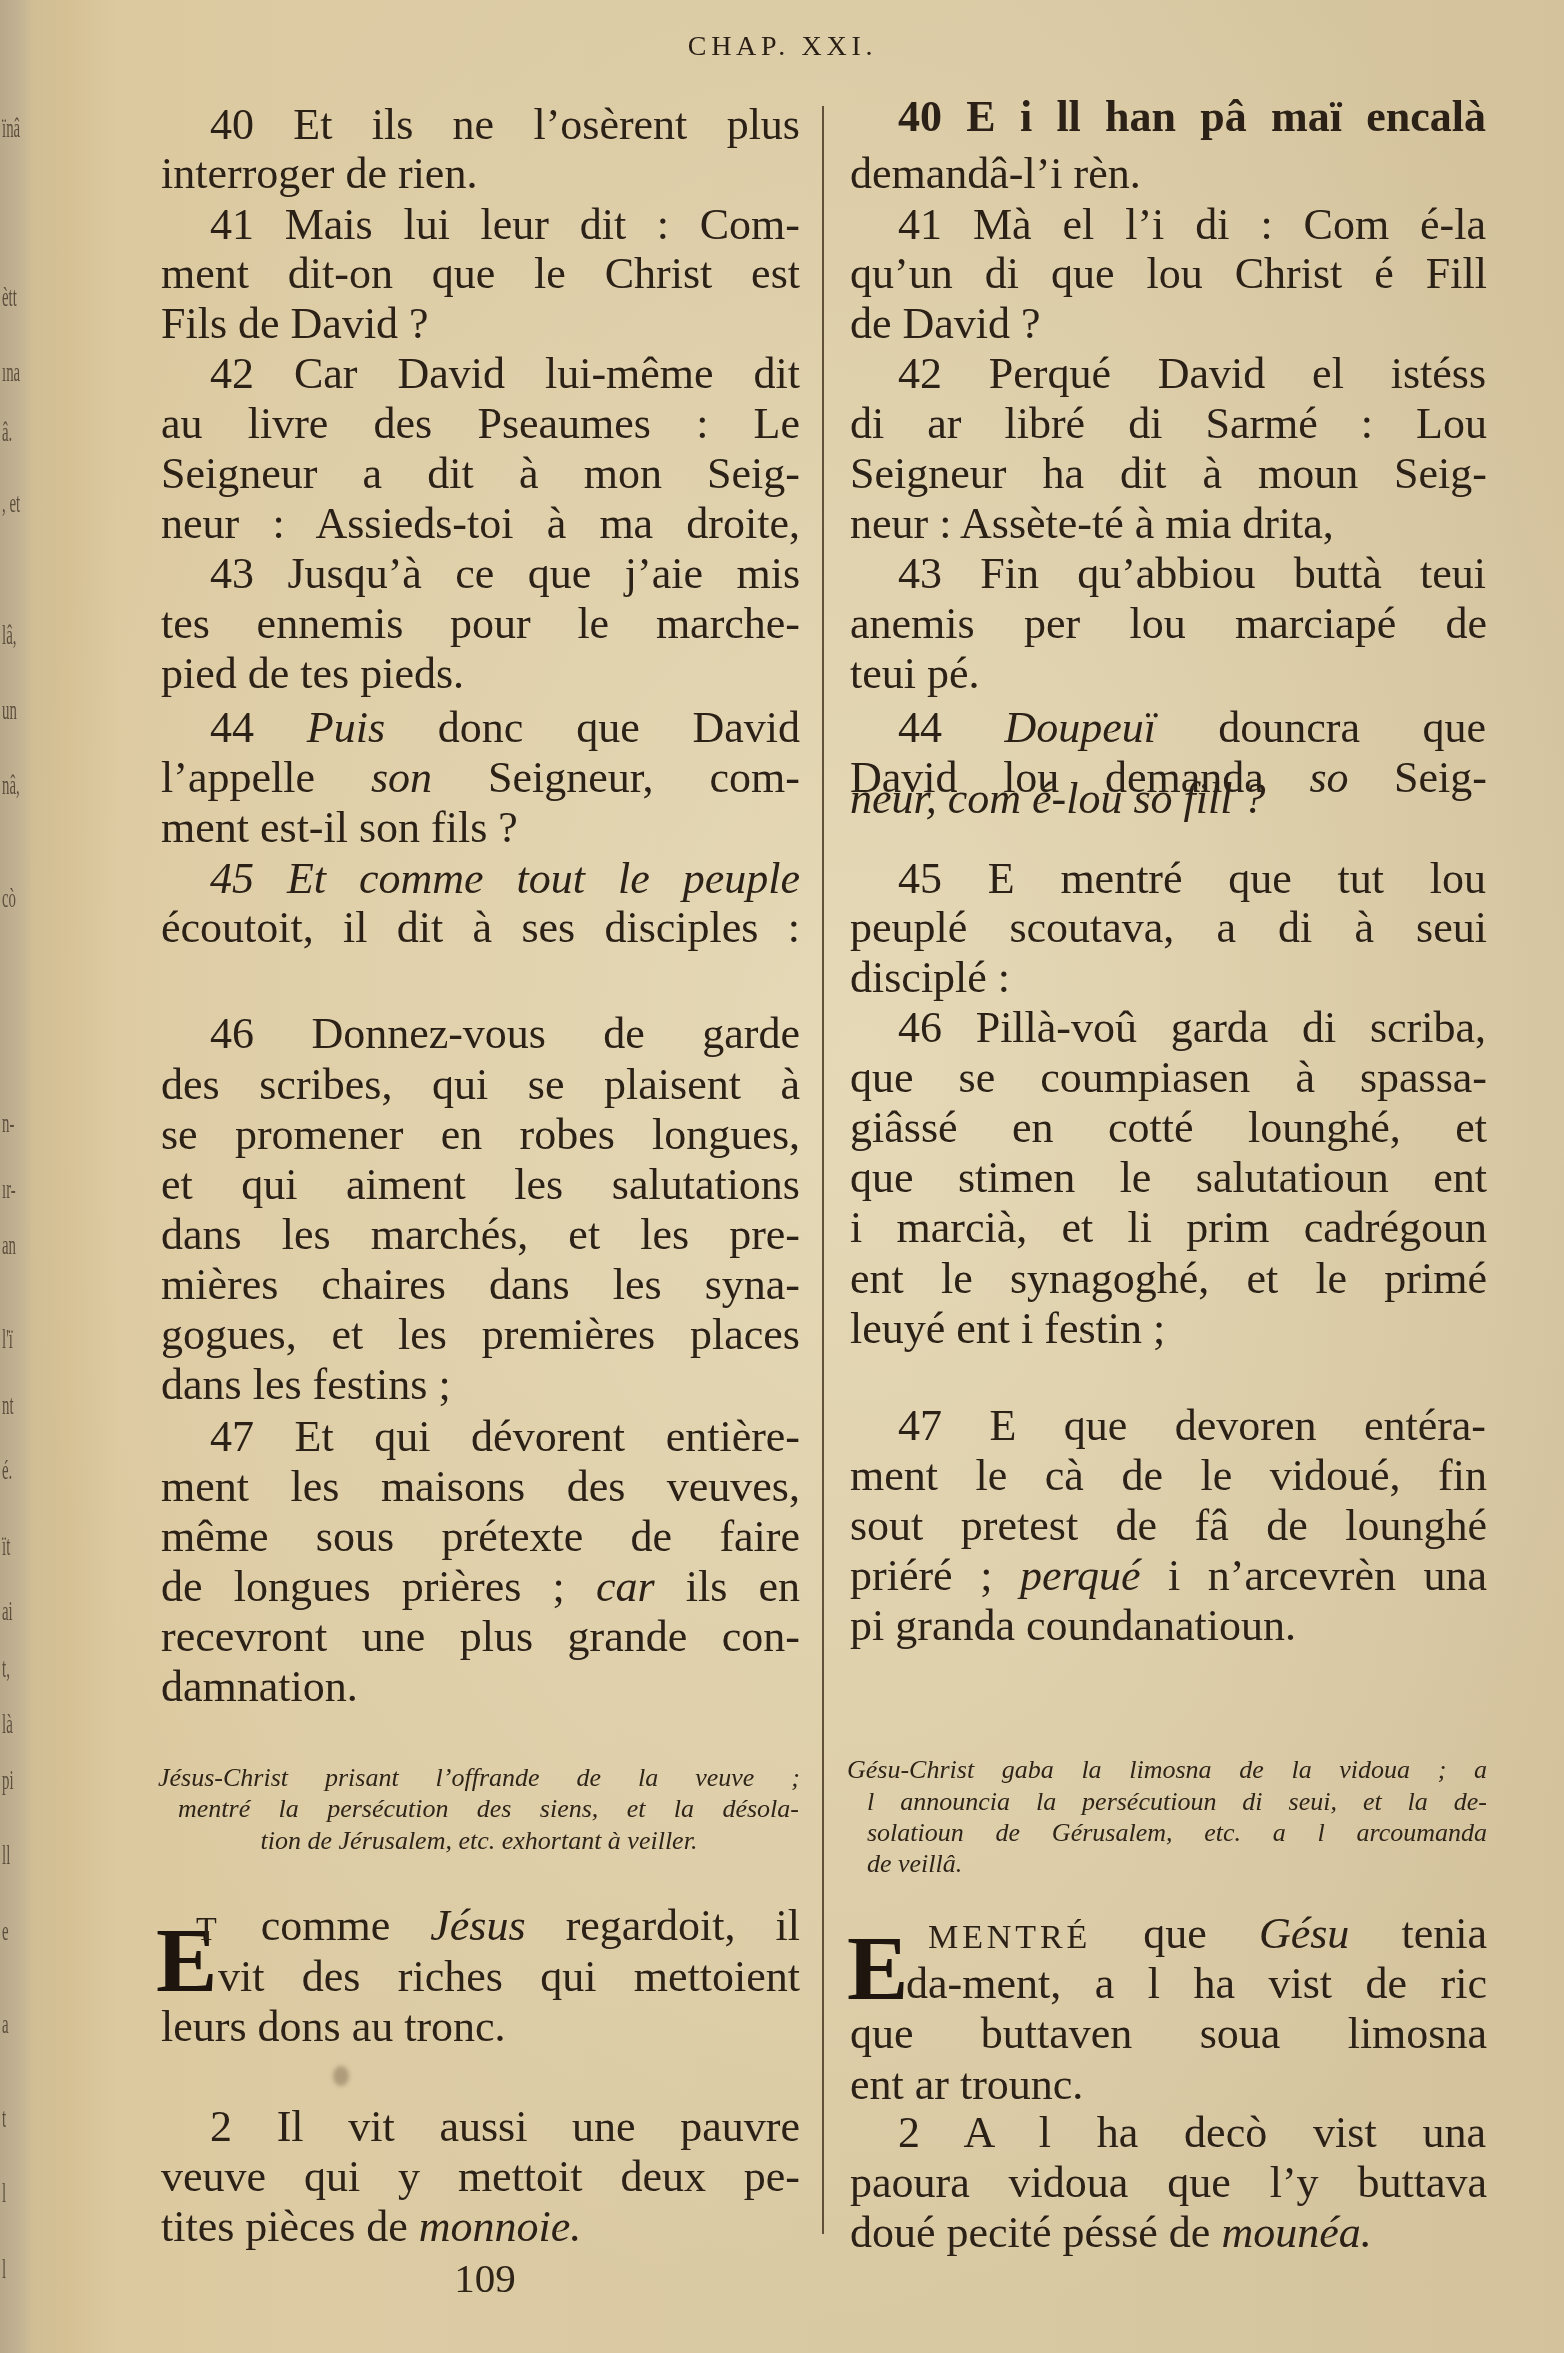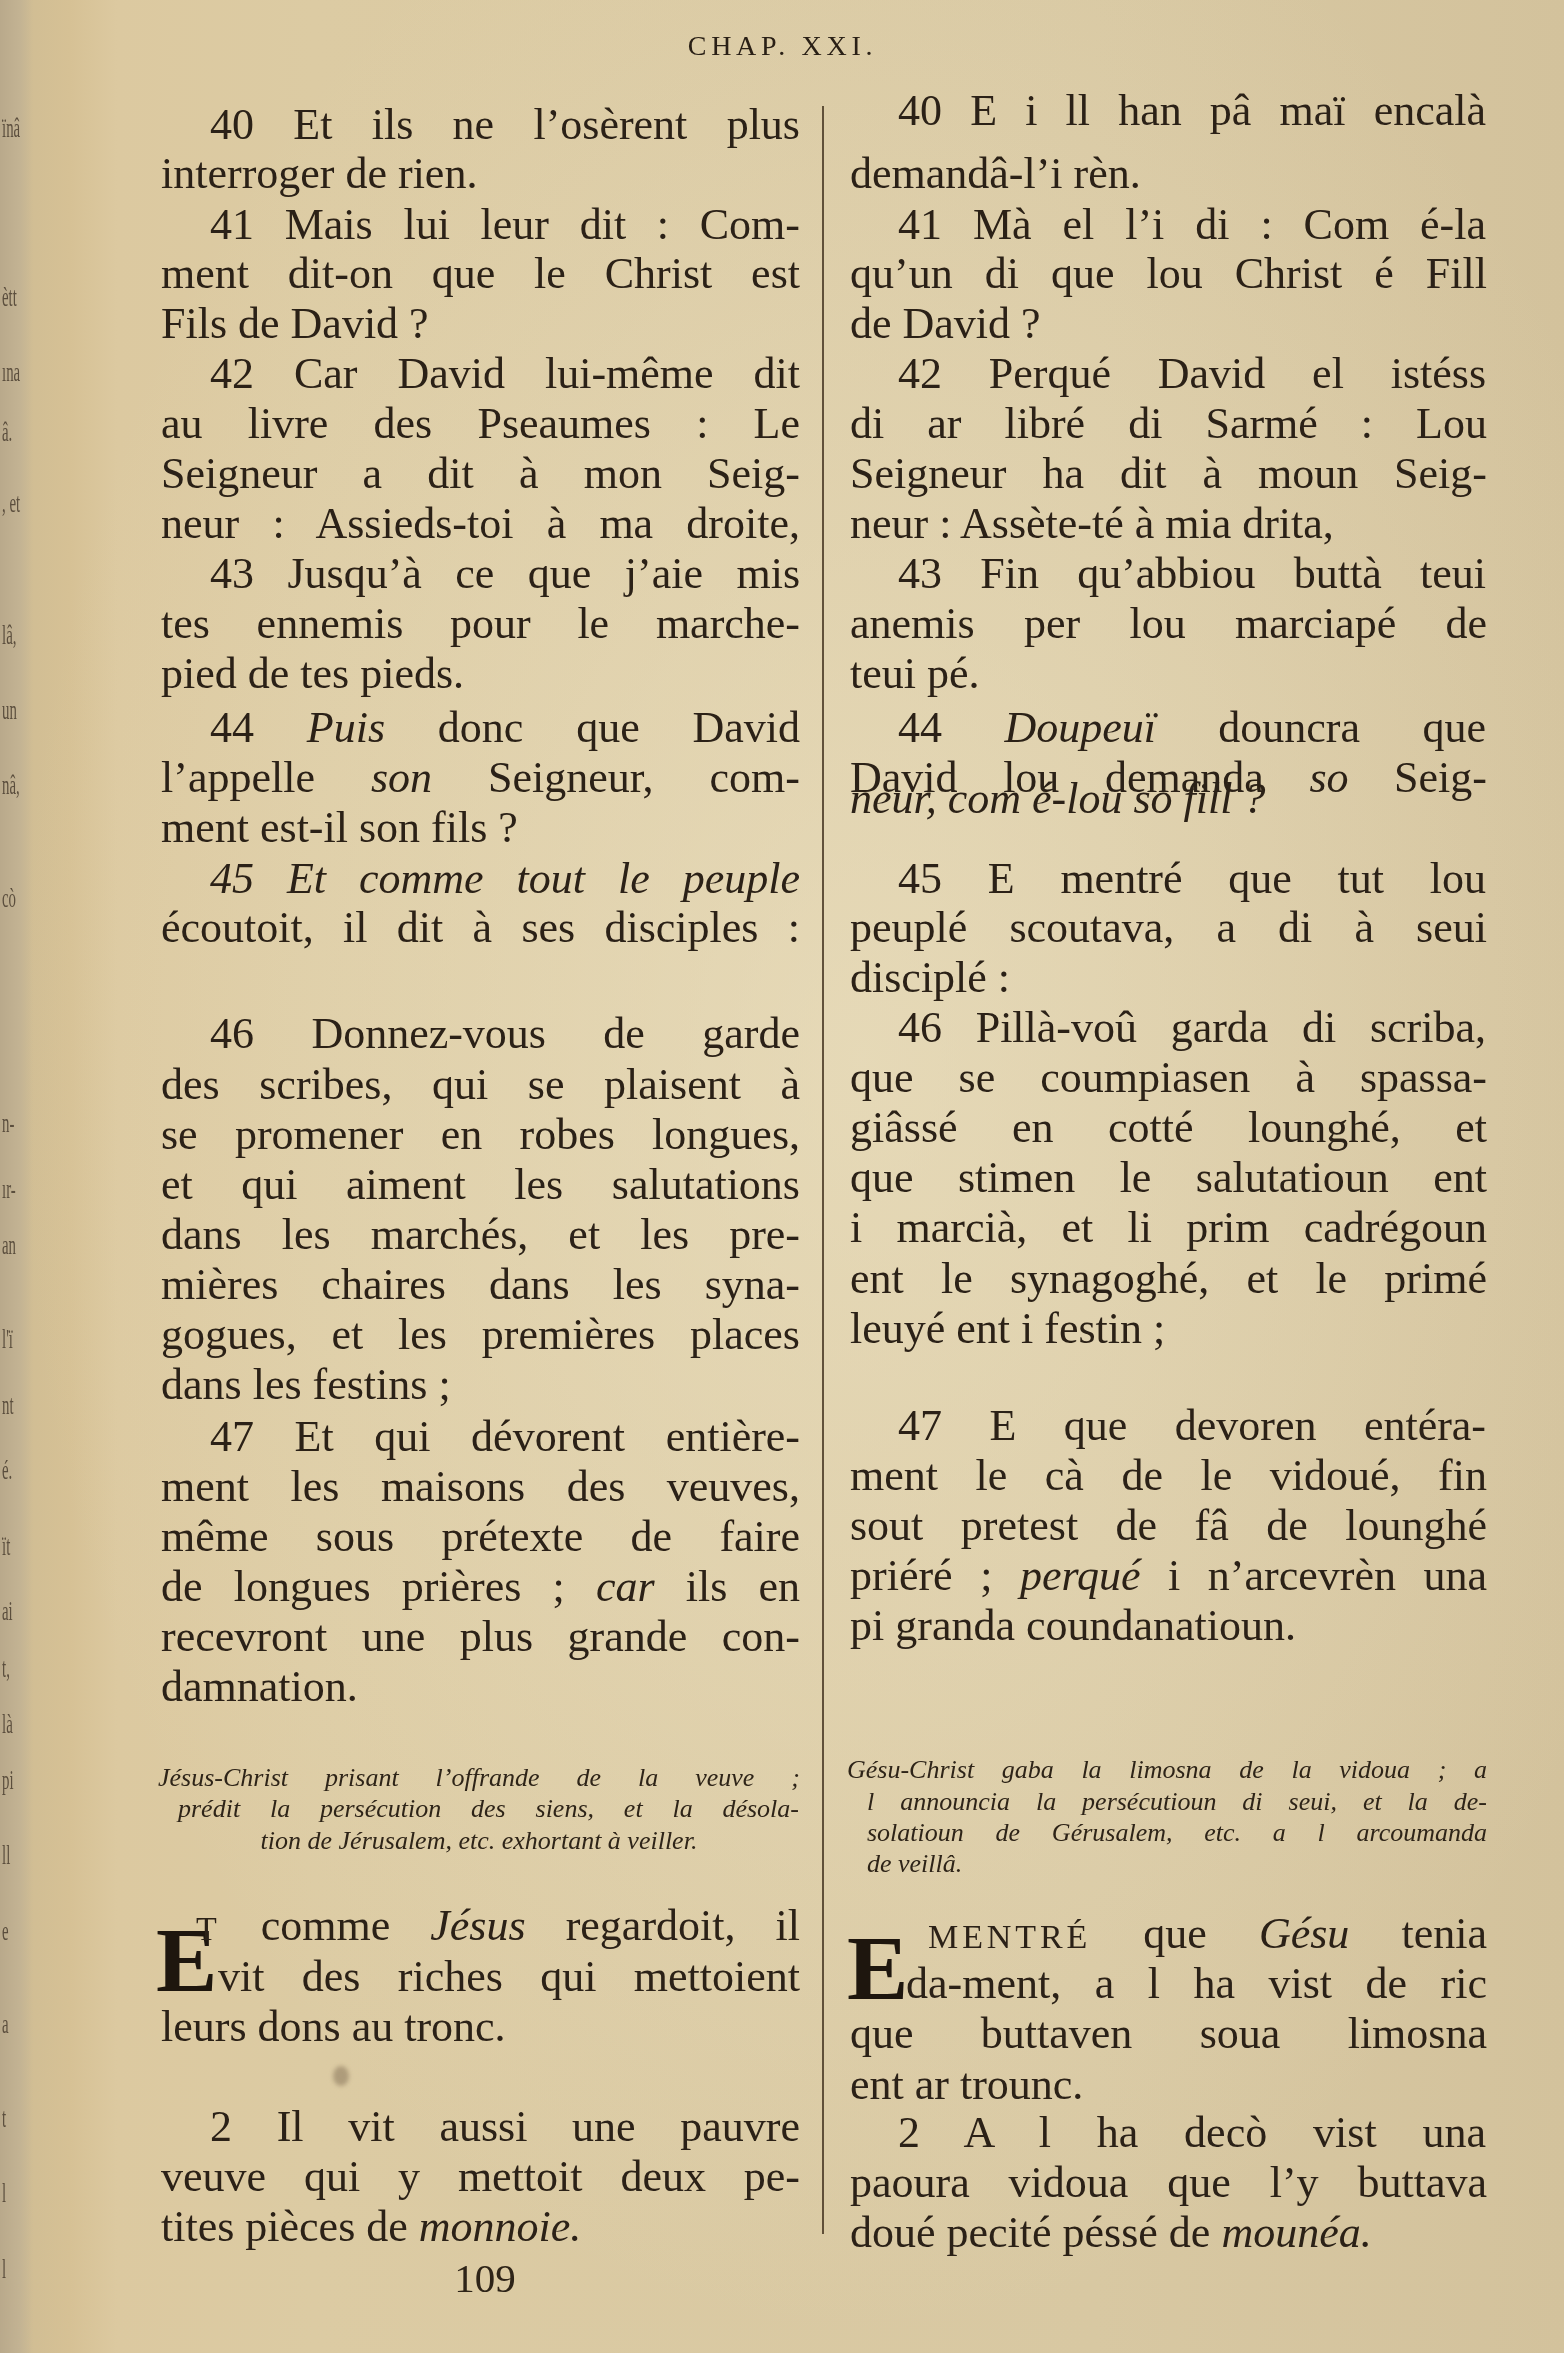--- a/index.html
+++ b/index.html
@@ -121,21 +121,21 @@
       <div class="ln left justify" style="top: 1310px;"><span>gogues, et les premières places</span></div>
       <div class="ln left" style="top: 1360px;"><span>dans les festins ;</span></div>
       <div class="ln left ind justify" style="top: 1412px;"><span>47 Et qui dévorent entière-</span></div>
       <div class="ln left justify" style="top: 1462px;"><span>ment les maisons des veuves,</span></div>
       <div class="ln left justify" style="top: 1512px;"><span>même sous prétexte de faire</span></div>
       <div class="ln left justify" style="top: 1562px;"><span>de longues prières ; </span><i>car</i><span> ils en</span></div>
       <div class="ln left justify" style="top: 1612px;"><span>recevront une plus grande con-</span></div>
       <div class="ln left" style="top: 1662px;"><span>damnation.</span></div>
     </div>
   <div id="right-col">
-      <div class="ln right ind justify" style="top: 86px;"><span>40 E i ll han pâ maï encalà</span></div>
+      <div class="ln right ind justify" style="top: 92px; font-weight: bold;"><span>40 E i ll han pâ maï encalà</span></div>
       <div class="ln right" style="top: 149px;"><span>demandâ-l’i rèn.</span></div>
       <div class="ln right ind justify" style="top: 200px;"><span>41 Mà el l’i di : Com é-la</span></div>
       <div class="ln right justify" style="top: 249px;"><span>qu’un di que lou Christ é Fill</span></div>
       <div class="ln right" style="top: 299px;"><span>de David ?</span></div>
       <div class="ln right ind justify" style="top: 349px;"><span>42 Perqué David el istéss</span></div>
       <div class="ln right justify" style="top: 399px;"><span>di ar libré di Sarmé : Lou</span></div>
       <div class="ln right justify" style="top: 449px;"><span>Seigneur ha dit à moun Seig-</span></div>
       <div class="ln right" style="top: 499px;"><span>neur : Assète-té à mia drita,</span></div>
       <div class="ln right ind justify" style="top: 549px;"><span>43 Fin qu’abbiou buttà teui</span></div>
       <div class="ln right justify" style="top: 599px;"><span>anemis per lou marciapé de</span></div>
@@ -156,21 +156,21 @@
       <div class="ln right ind justify" style="top: 1401px;"><span>47 E que devoren entéra-</span></div>
       <div class="ln right justify" style="top: 1451px;"><span>ment le cà de le vidoué, fin</span></div>
       <div class="ln right justify" style="top: 1501px;"><span>sout pretest de fâ de lounghé</span></div>
       <div class="ln right justify" style="top: 1551px;"><span>priéré ; </span><i>perqué</i><span> i n’arcevrèn una</span></div>
       <div class="ln right" style="top: 1601px;"><span>pi granda coundanatioun.</span></div>
     </div>
 
 
   <div id="left-summary">
       <div class="summary justify" style="left: 158px; width: 642px; top: 1762px;">Jésus-Christ prisant l’offrande de la veuve ;</div>
-      <div class="summary justify" style="left: 178px; width: 621px; top: 1793px;">prédit la persécution des siens, et la désola-</div>
+      <div class="summary justify" style="left: 178px; width: 621px; top: 1793px;">mentré la persécution des siens, et la désola-</div>
       <div class="summary" style="left: 158px; width: 642px; top: 1825px; text-align: center;">tion de Jérusalem, etc. exhortant à veiller.</div>
     </div>
   <div id="right-summary">
       <div class="summary justify" style="left: 847px; width: 640px; top: 1754px;">Gésu-Christ gaba la limosna de la vidoua ; a</div>
       <div class="summary justify" style="left: 867px; width: 620px; top: 1786px;">l announcia la persécutioun di seui, et la de-</div>
       <div class="summary justify" style="left: 867px; width: 620px; top: 1817px;">solatioun de Gérusalem, etc. a l arcoumanda</div>
       <div class="summary" style="left: 867px; width: 620px; top: 1848px;">de veillâ.</div>
     </div>
 
   <div class="dropcap" style="left:156px;top:1914px;">E</div>

